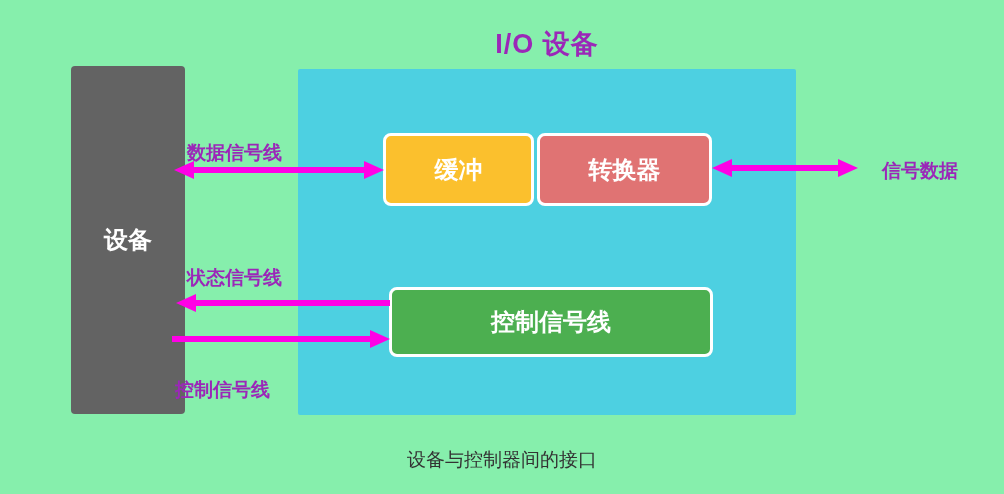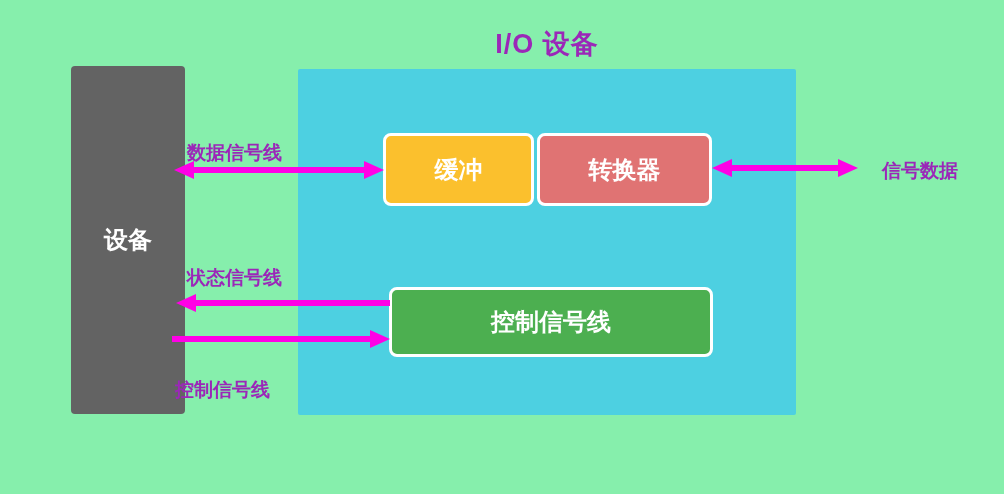--- a/index.html
+++ b/index.html
@@ -94,14 +94,15 @@
     <span class="head hl"></span>
   </div>
   <div class="sig-label" style="left:187px;top:265px;">状态信号线</div>
 
   <div class="arrow cap-right" style="left:172px;top:329px;width:218px;">
     <span class="line"></span>
     <span class="head hr"></span>
   </div>
   <div class="sig-label" style="left:175px;top:349px;margin-top:28px;">控制信号线</div>
 
+  <div class="caption">设备与控制器间的接口</div>
 
 </div>
 
 </body></html>

